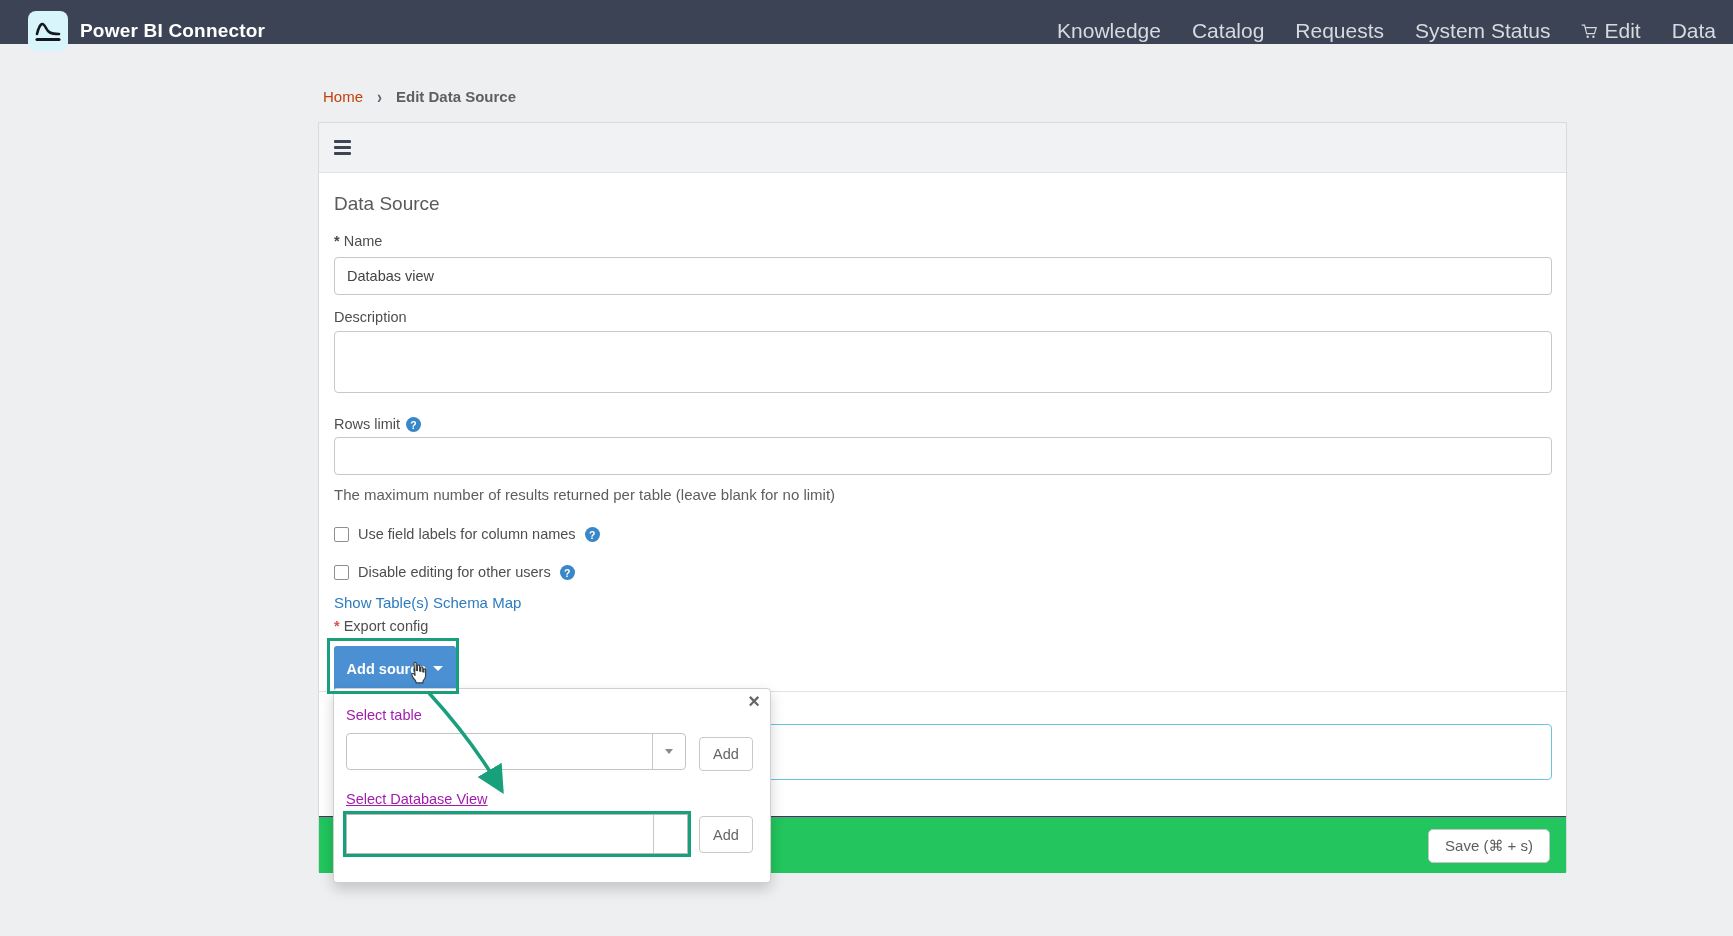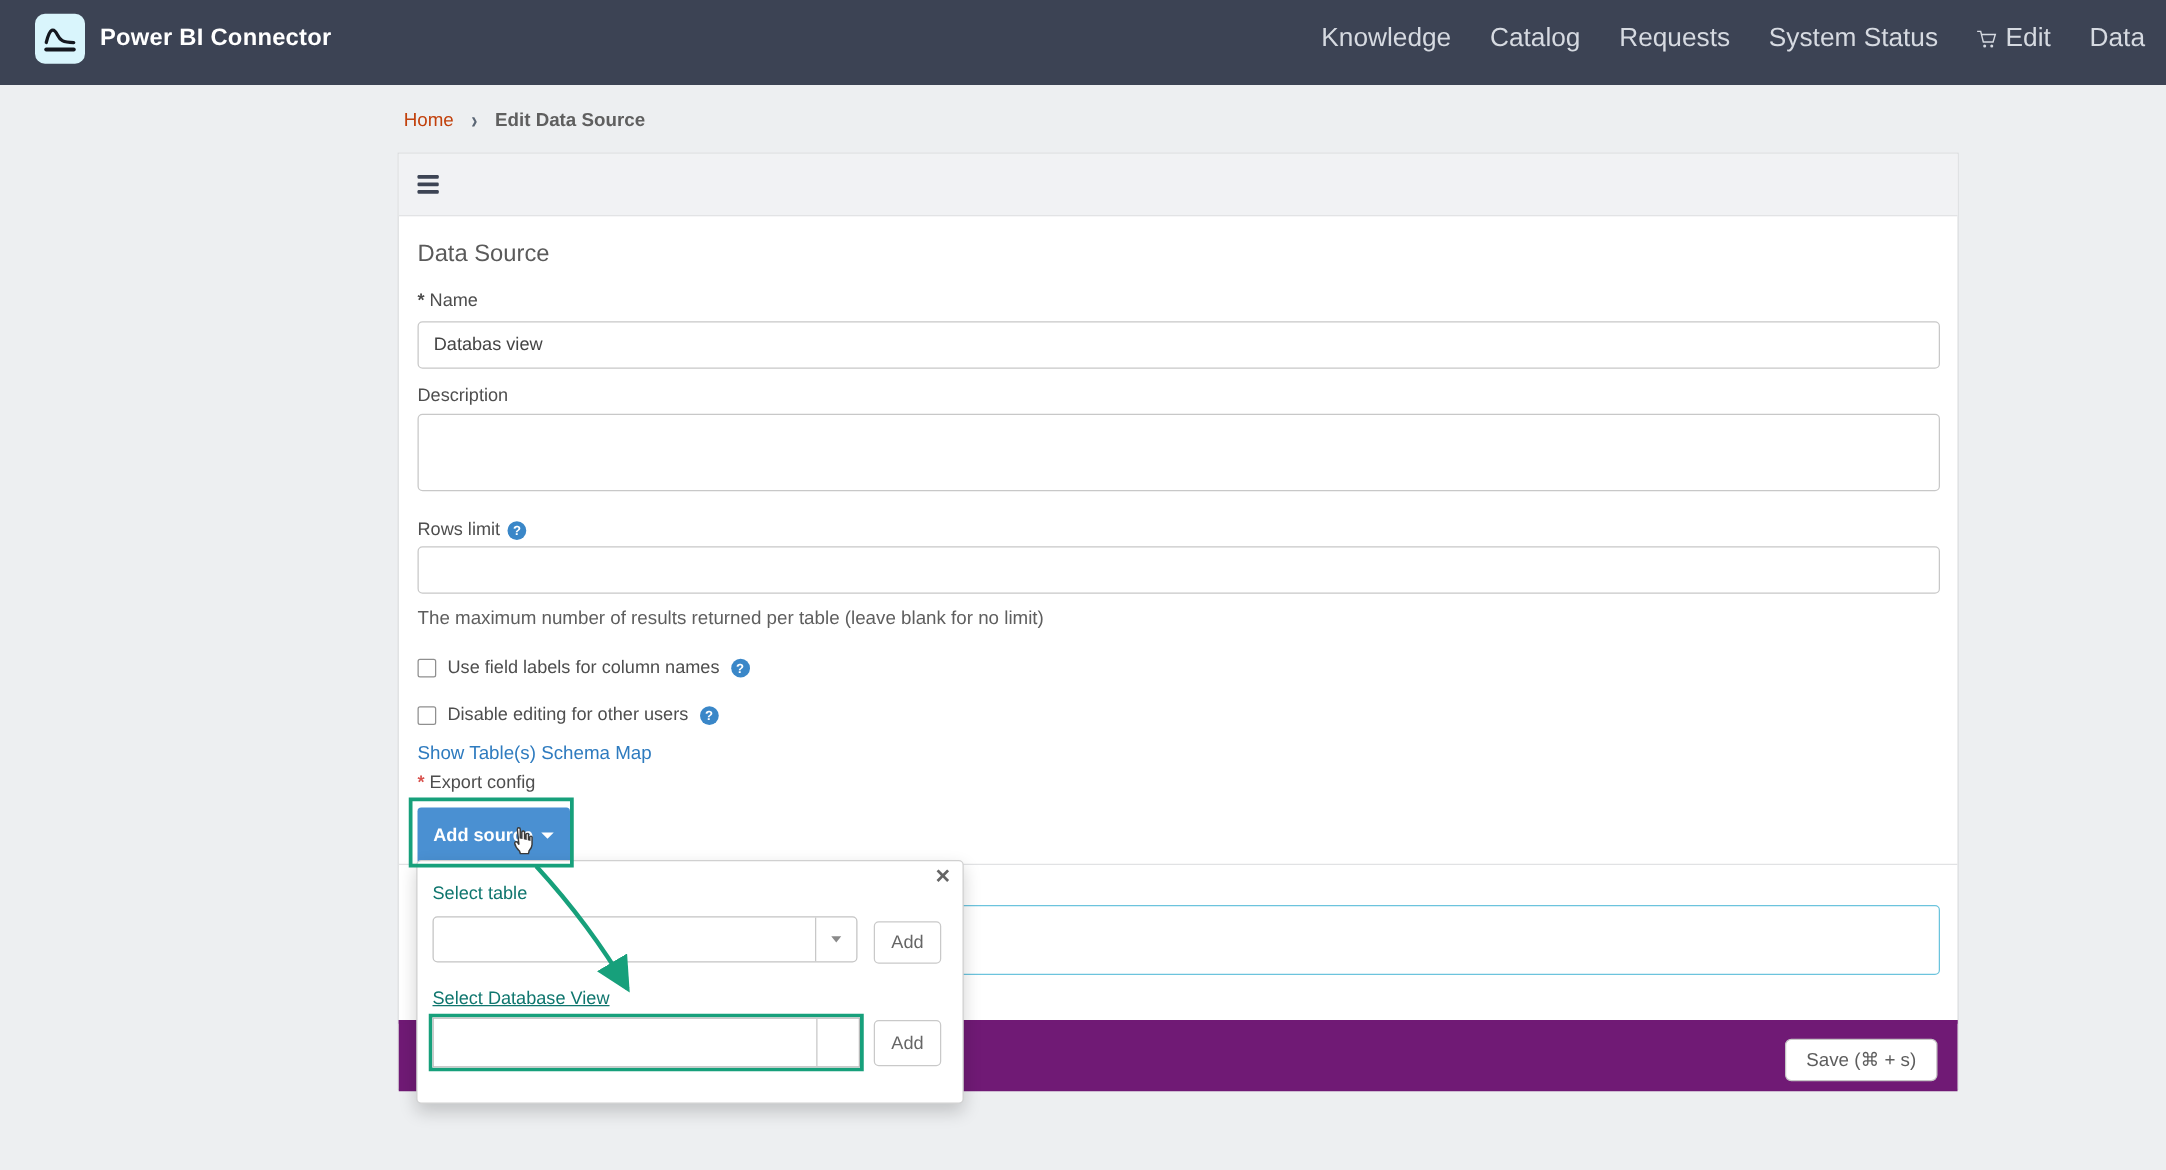--- a/index.html
+++ b/index.html
@@ -1,20 +1,20 @@
 <!DOCTYPE html>
 <html><head>
 <meta charset="utf-8">
 <style>
   * { margin:0; padding:0; box-sizing:border-box; }
   html,body { width:1733px; height:936px; overflow:hidden; }
   body { font-family:"Liberation Sans", sans-serif; background:#edeff1; position:relative; }
 
   
-  .topbar { position:absolute; left:0; top:0; width:1733px; height:68px; background:#3c4354; display:flex; align-items:center; }
+  .topbar { position:absolute; left:0; top:0; width:1733px; height:44px; background:#3c4354; display:flex; align-items:center; }
   .logo { position:absolute; left:28px; top:11px; width:40px; height:40px; background:#d9f5fc; border-radius:8px; display:flex; align-items:center; justify-content:center; }
   .app-title { position:absolute; left:80px; top:0; height:62px; display:flex; align-items:center; color:#ffffff; font-size:19px; font-weight:bold; letter-spacing:.2px; }
   .topnav { position:absolute; right:17px; top:0; height:62px; display:flex; align-items:center; gap:31px; }
   .topnav .nav-item { color:#d6dae1; font-size:21px; cursor:pointer; display:flex; align-items:center; gap:6px; white-space:nowrap; }
   .cart-svg { width:17px; height:17px; stroke:#d6dae1; fill:none; stroke-width:1.6; }
 
   
   .breadcrumb { position:absolute; left:323px; top:88px; display:flex; align-items:center; gap:14px; font-size:15px; }
   .crumb-home { color:#c2410c; cursor:pointer; }
   .crumb-sep { color:#5b6675; font-weight:bold; font-size:15px; transform:scaleY(1.25); }
@@ -41,32 +41,32 @@
 
   .cb-row { position:absolute; left:15px; display:flex; align-items:flex-end; gap:9px; font-size:14.5px; color:#4e4e4e; }
   .checkbox { width:15px; height:15px; border:1px solid #8f8f8f; border-radius:2px; background:#fff; cursor:pointer; }
 
   .link { position:absolute; left:15px; color:#2e7bbf; font-size:15px; cursor:pointer; }
 
   .divider { position:absolute; left:0; right:0; top:568px; height:1px; background:#e1e2e4; }
 
   .export-box { position:absolute; left:15px; top:601px; width:1218px; height:56px; border:1px solid #6cc4dd; border-radius:4px; background:#fff; }
 
-  .card-footer { position:absolute; left:0; right:0; top:693px; height:57px; background:#701a75; border-top:3px solid #701a75; }
+  .card-footer { position:absolute; left:0; right:0; top:693px; height:57px; background:#22c55e; border-top:1px solid #701a75; }
   .save-btn { position:absolute; right:16px; top:12px; height:34px; padding:0 16px; background:#fff; border:1px solid #c6c6c6; border-radius:5px; font-size:15px; color:#5d5d5d; font-family:"Liberation Sans",sans-serif; cursor:pointer; }
 
   
   .annot-outline-btn { position:absolute; left:8px; top:515px; width:132px; height:56px; border:3px solid #17a07b; z-index:30; pointer-events:none; }
   .add-source-btn { position:absolute; left:15px; top:523px; width:122px; height:45px; background:#4a90d2; border:none; border-radius:3px; color:#fff; font-weight:bold; font-size:14.5px; font-family:"Liberation Sans",sans-serif; cursor:pointer; display:flex; align-items:center; justify-content:center; gap:7px; }
   .caret-down { width:0; height:0; border-left:5px solid transparent; border-right:5px solid transparent; border-top:5px solid #fff; }
 
   
   .popup { position:absolute; left:333px; top:688px; width:438px; height:195px; background:#fff; border:1px solid #d0d0d0; border-radius:4px; box-shadow:0 6px 14px rgba(0,0,0,.18); z-index:20; }
   .popup-close { position:absolute; right:10px; top:2px; font-size:20px; font-weight:bold; color:#666; cursor:pointer; line-height:1; }
-  .popup-label { position:absolute; left:12px; font-size:14.5px; color:#0f766e; }
+  .popup-label { position:absolute; left:12px; font-size:14.5px; color:#a21caf; }
   .combo { position:absolute; left:12px; width:340px; height:37px; border:1px solid #c4c4c4; border-radius:4px; background:#fff; display:flex; cursor:pointer; }
   .combo .combo-text { flex:1; }
   .combo .combo-caret { width:33px; border-left:1px solid #c8c8c8; display:flex; align-items:center; justify-content:center; }
   .combo .tri { width:0; height:0; border-left:4.5px solid transparent; border-right:4.5px solid transparent; border-top:5px solid #8a8a8a; }
   .popup-add-btn { position:absolute; left:365px; width:54px; background:#fff; border:1px solid #c9c9c9; border-radius:4px; font-size:14.5px; color:#666; font-family:"Liberation Sans",sans-serif; cursor:pointer; }
   .annot-outline-sel { position:absolute; left:9px; top:122px; width:348px; height:46px; border:3px solid #17a07b; z-index:25; display:flex; }
   .annot-outline-sel .inner-select { flex:1; margin:0; background:#fff; border:1px solid #b9b9b9; display:flex; cursor:pointer; }
   .annot-outline-sel .inner-text { flex:1; }
   .annot-outline-sel .inner-caret { width:34px; border-left:1px solid #c8c8c8; display:flex; align-items:center; justify-content:center; }
 

